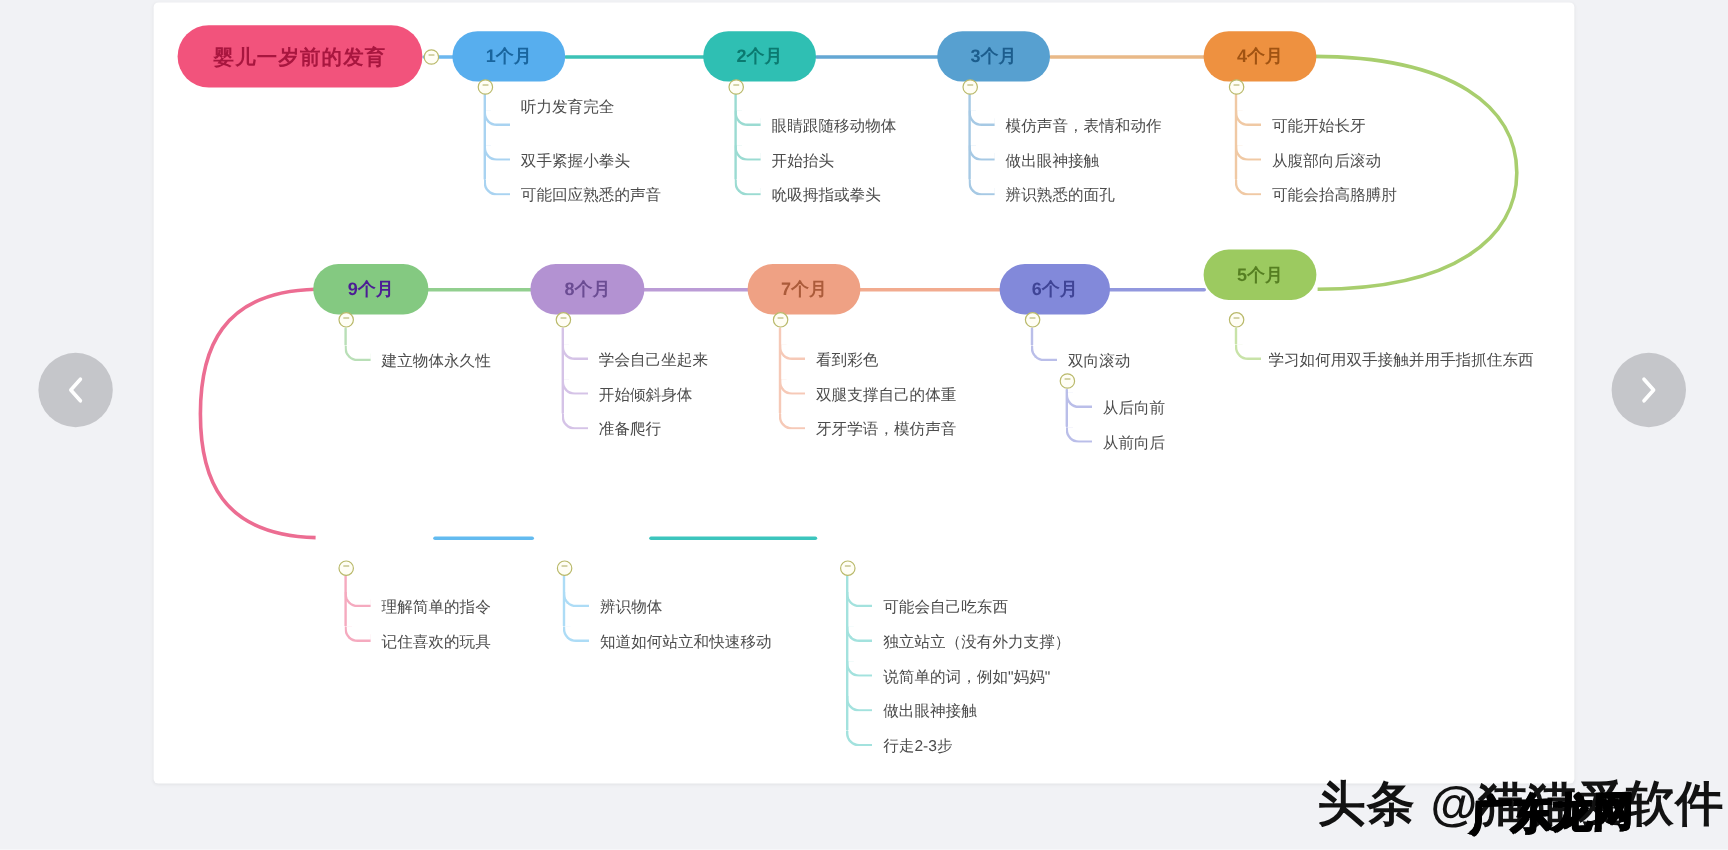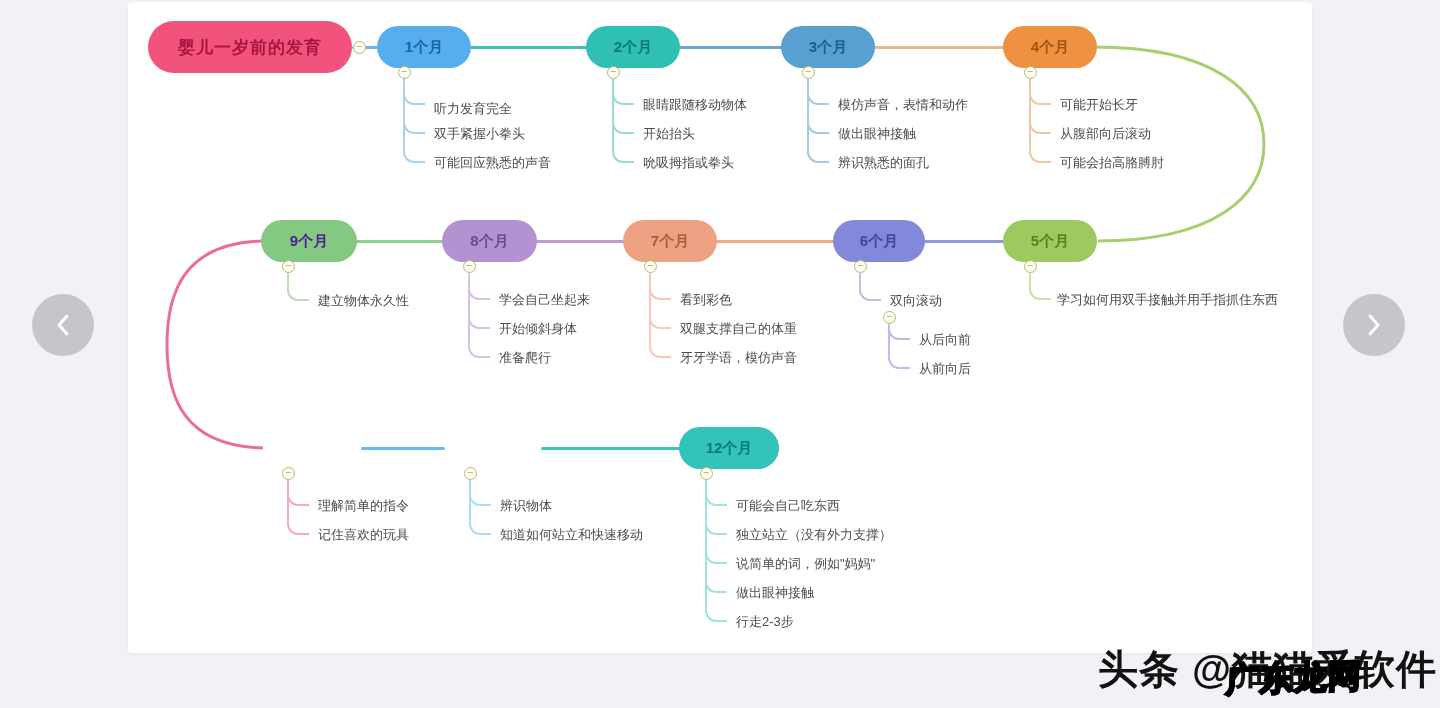--- a/index.html
+++ b/index.html
@@ -94,43 +94,42 @@
 
   <div class="pill root c-root" style="left:148px;top:21px;width:204px;">婴儿一岁前的发育</div>
   <div class="pill c1" style="left:377px;top:26px;width:94px;">1个月</div>
   <div class="pill c2" style="left:586px;top:26px;width:94px;">2个月</div>
   <div class="pill c3" style="left:781px;top:26px;width:94px;">3个月</div>
   <div class="pill c4" style="left:1003px;top:26px;width:94px;">4个月</div>
   <div class="pill c9" style="left:261px;top:220px;width:96px;">9个月</div>
   <div class="pill c8" style="left:442px;top:220px;width:95px;">8个月</div>
   <div class="pill c7" style="left:623px;top:220px;width:94px;">7个月</div>
   <div class="pill c6" style="left:833px;top:220px;width:92px;">6个月</div>
-  <div class="pill c5" style="left:1003px;top:220px;width:94px;">5个月</div>
-  <div class="pill c12" style="left:679px;top:427px;width:100px;">12个月</div>
+  <div class="pill c5" style="left:1003px;top:208px;width:94px;">5个月</div>
 
   <span class="badge" style="left:353px;top:41px;">−</span>
   <span class="badge" style="left:398px;top:66px;">−</span>
   <span class="badge" style="left:607px;top:66px;">−</span>
   <span class="badge" style="left:802px;top:66px;">−</span>
   <span class="badge" style="left:1024px;top:66px;">−</span>
   <span class="badge" style="left:282px;top:260px;">−</span>
   <span class="badge" style="left:463px;top:260px;">−</span>
   <span class="badge" style="left:644px;top:260px;">−</span>
   <span class="badge" style="left:854px;top:260px;">−</span>
   <span class="badge" style="left:883px;top:311px;">−</span>
   <span class="badge" style="left:1024px;top:260px;">−</span>
   <span class="badge" style="left:282px;top:467px;">−</span>
   <span class="badge" style="left:464px;top:467px;">−</span>
   <span class="badge" style="left:700px;top:467px;">−</span>
 
   <div class="vline b1" style="left:403px;top:78px;height:72px;"></div>
   <div class="elbow b1" style="left:403px;top:92px;"></div>
   <div class="elbow b1" style="left:403px;top:121px;"></div>
   <div class="elbow b1" style="left:403px;top:150px;"></div>
-  <div class="leaf" style="left:434px;top:100px;">听力发育完全</div>
+  <div class="leaf" style="left:434px;top:80px;">听力发育完全</div>
   <div class="leaf" style="left:434px;top:125px;">双手紧握小拳头</div>
   <div class="leaf" style="left:434px;top:154px;">可能回应熟悉的声音</div>
 
   <div class="vline b2" style="left:612px;top:78px;height:72px;"></div>
   <div class="elbow b2" style="left:612px;top:92px;"></div>
   <div class="elbow b2" style="left:612px;top:121px;"></div>
   <div class="elbow b2" style="left:612px;top:150px;"></div>
   <div class="leaf" style="left:643px;top:96px;">眼睛跟随移动物体</div>
   <div class="leaf" style="left:643px;top:125px;">开始抬头</div>
   <div class="leaf" style="left:643px;top:154px;">吮吸拇指或拳头</div>

